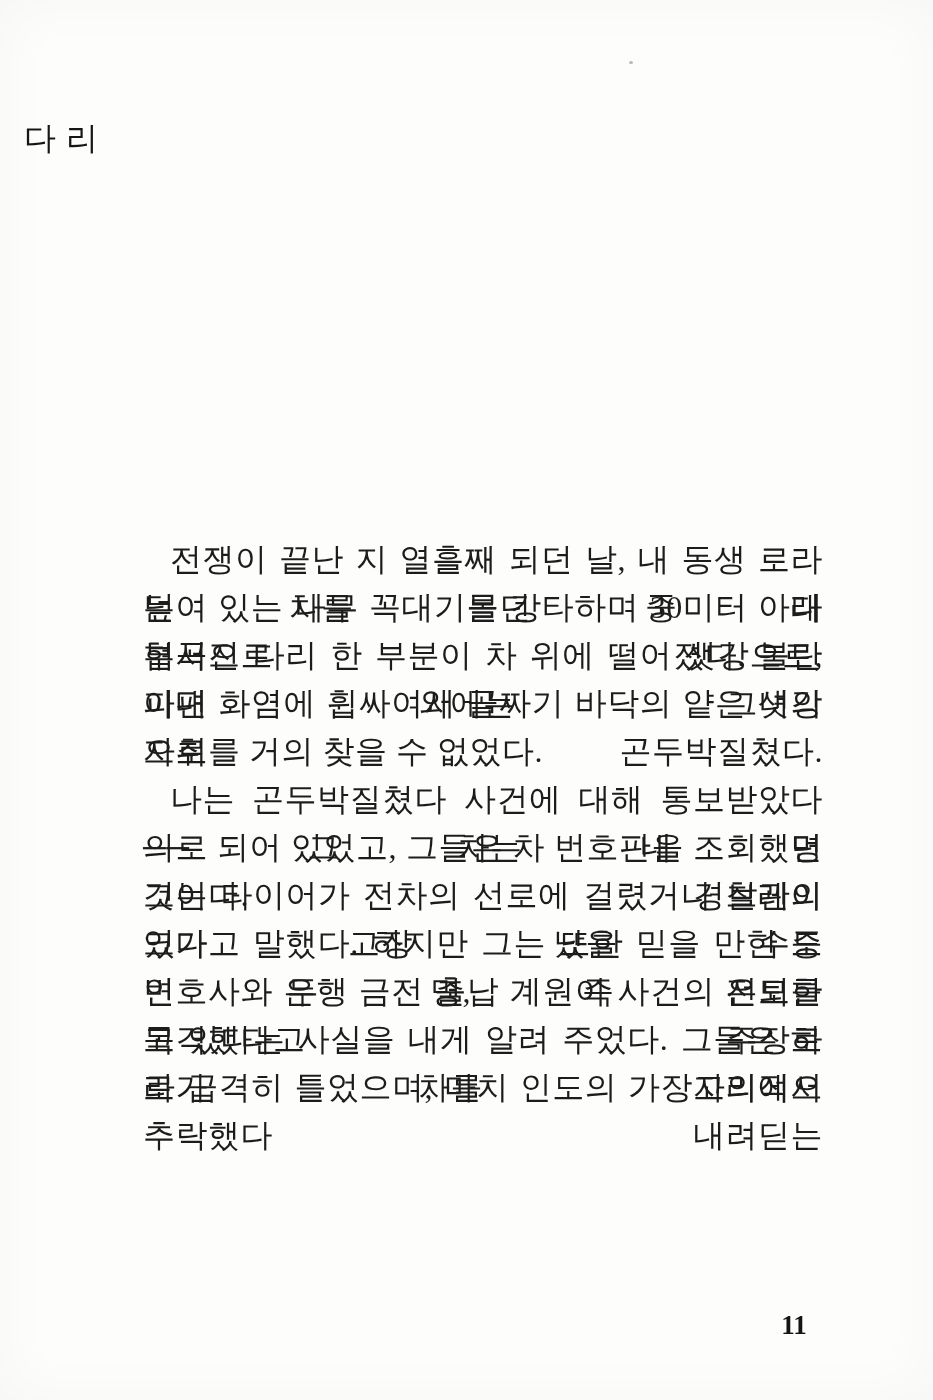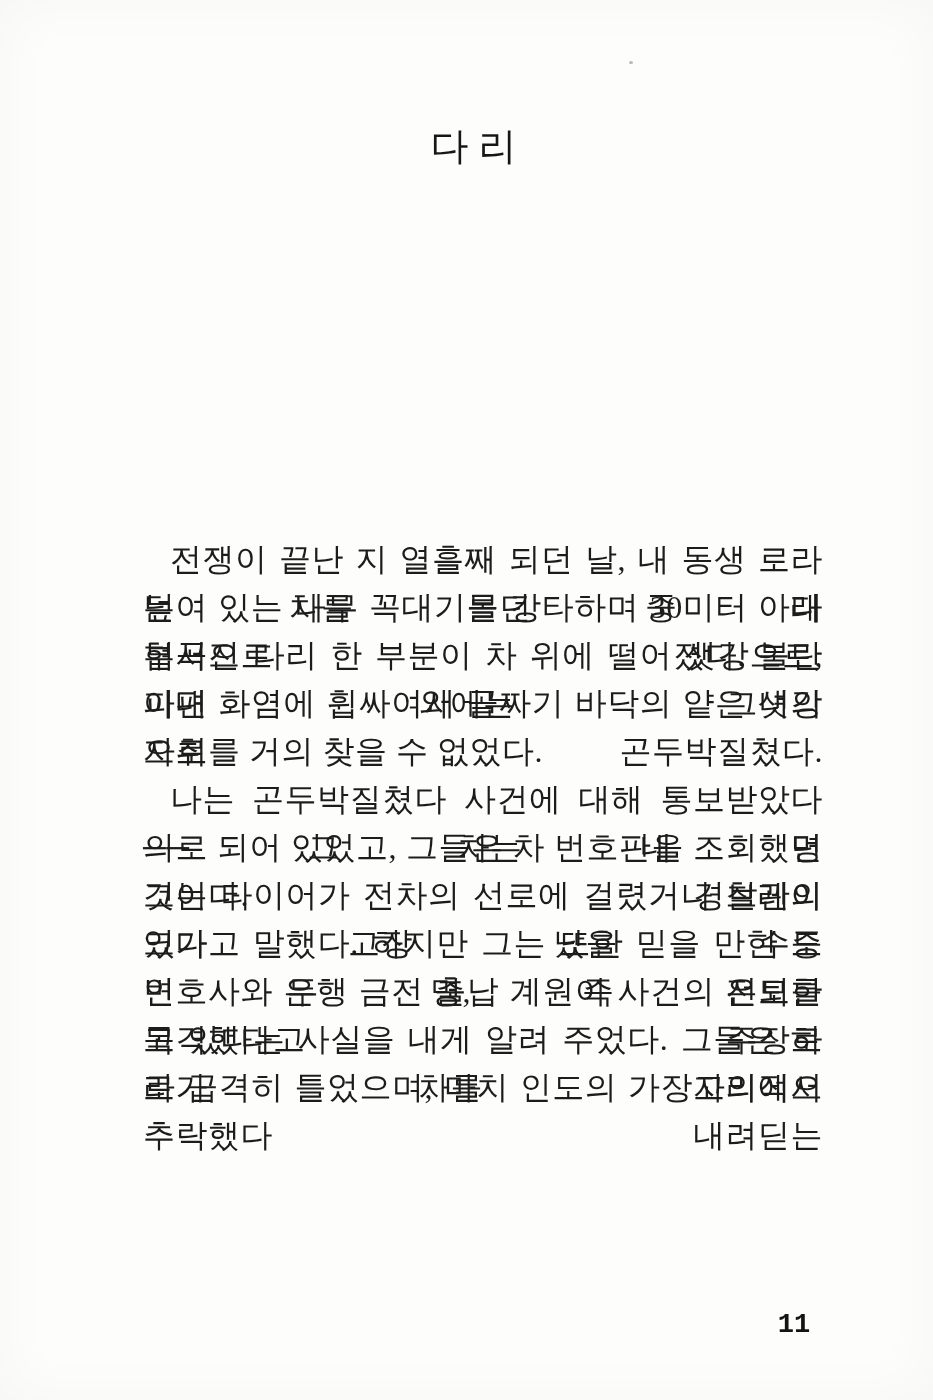--- a/index.html
+++ b/index.html
@@ -16,22 +16,21 @@
     box-shadow: inset 0 0 60px rgba(0,0,0,0.03);
     overflow: hidden;
     font-family: "Liberation Serif", "DejaVu Serif", serif;
     color: #1c1c1c;
   }
   .chapter-title {
     position: absolute;
     top: 96px;
     left: 0;
     width: 100%;
-    text-align: center;
-    font-size: 38px;
+    font-size: 32px;
     font-weight: 500;
     letter-spacing: 10px;
     text-indent: 24px; 
     color: #161616;
   }
   .body-text {
     position: absolute;
     top: 535px;
     left: 143px;
     width: 680px;
@@ -54,21 +53,21 @@
     text-align-last: left;
   }
   .page-number {
     position: absolute;
     top: 1310px;
     left: 766px;
     width: 56px;
     text-align: center;
     font-size: 27px;
     font-weight: bold;
-    font-family: Liberation Mono, monospace;
+    font-family: Liberation Serif, serif;
     color: #141414;
   }
   
   .scan-dot {
     position: absolute;
     top: 61px;
     left: 629px;
     width: 4px;
     height: 3px;
     background: #b9b9b6;

